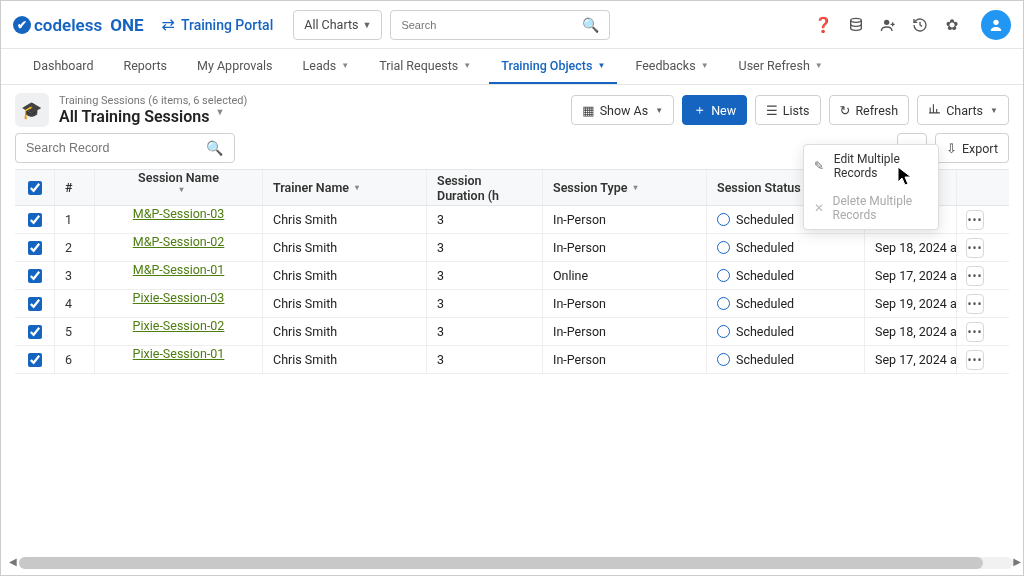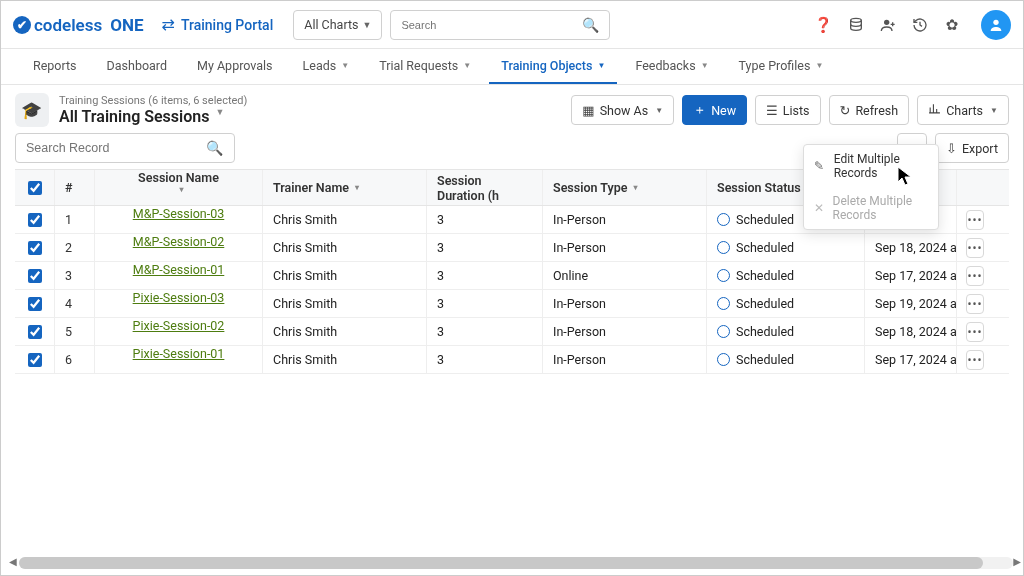--- a/index.html
+++ b/index.html
@@ -141,24 +141,24 @@
       <svg width="16" height="16" viewBox="0 0 24 24" fill="#fff">
           <circle cx="12" cy="8" r="4"></circle>
           <path d="M4 21c0-4 4-6 8-6s8 2 8 6"></path>
         </svg>
     </span>
   </div>
 </div>
 
 <div class="navbar">
   <div class="navtab">
+      <span>Dashboard</span>
+    </div>
+  <div class="navtab">
       <span>Reports</span>
-    </div>
-  <div class="navtab">
-      <span>Dashboard</span>
     </div>
   <div class="navtab">
       <span>My Approvals</span>
     </div>
   <div class="navtab">
       <span>Leads</span>
       <span class="caret">▼</span>
     </div>
   <div class="navtab">
       <span>Trial Requests</span>
@@ -166,21 +166,21 @@
     </div>
   <div class="navtab active">
       <span>Training Objects</span>
       <span class="caret">▼</span>
     </div>
   <div class="navtab">
       <span>Feedbacks</span>
       <span class="caret">▼</span>
     </div>
   <div class="navtab">
-      <span>Type Profiles</span>
+      <span>User Refresh</span>
       <span class="caret">▼</span>
     </div>
 </div>
 
 <div class="page">
   <div class="page-head">
     <div class="view-icon">🎓</div>
     <div class="view-texts">
       <div class="view-sub">Training Sessions (6 items, 6 selected)</div>
       <div class="view-title">

